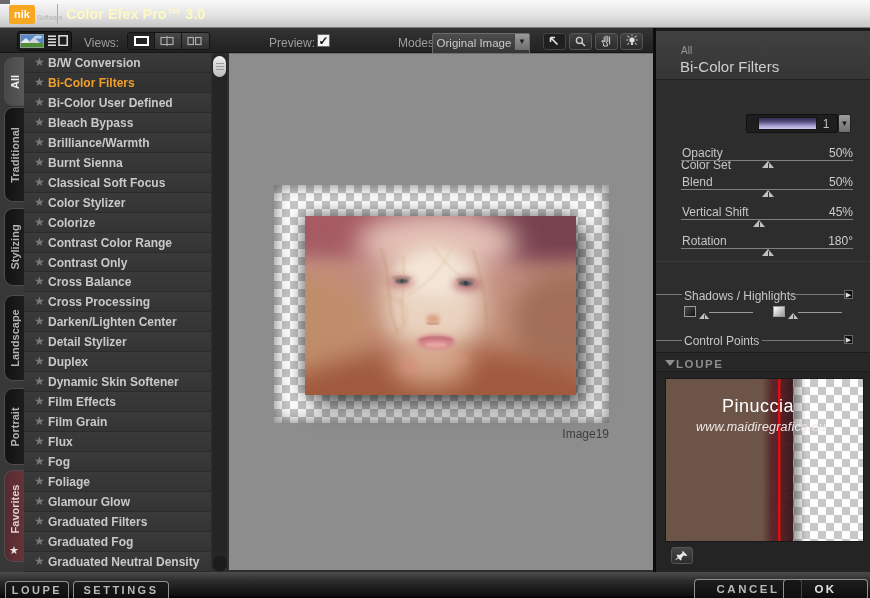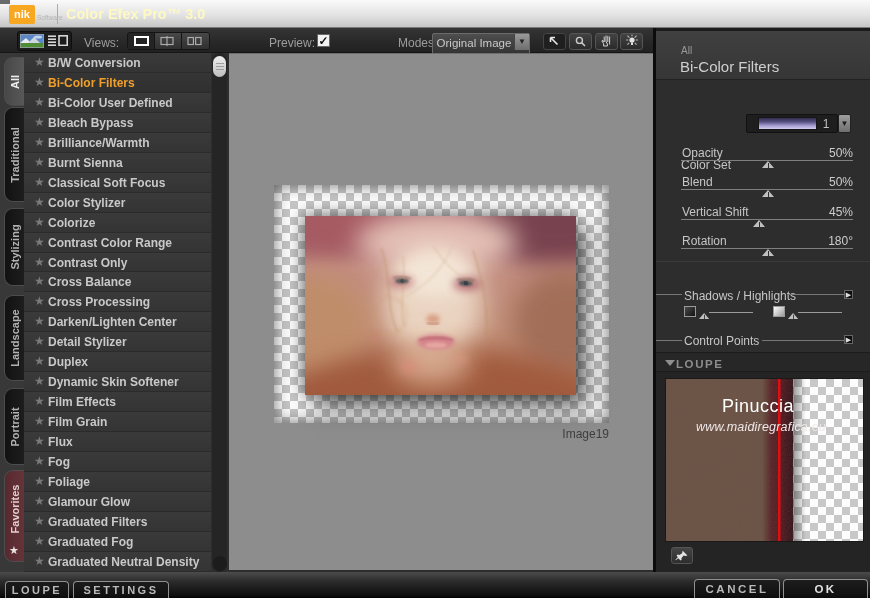--- a/index.html
+++ b/index.html
@@ -520,16 +520,16 @@
   </div>
   <div class="abs" id="pinbtn">
     <svg width="14" height="13" viewBox="0 0 14 13" style="margin-top:2px;">
       <path d="M8.2 1.2 L12.4 5.4 L10.8 6 L8.6 5.6 L6.4 8.2 L6.6 9.8 L5.6 10.6 L3.2 8.2 L0.8 10.2 L0.4 9.8 L2.8 7.2 L1.6 5.6 L2.6 4.6 L4.6 5 L7.4 3 L7 1.6 Z" fill="#e6e6e6"></path>
     </svg>
   </div>
 
   <div class="abs" id="bottombar"></div>
   <div class="abs bbtn" style="left:5px; width:64px;">LOUPE</div>
   <div class="abs bbtn" style="left:73px; width:96px;">SETTINGS</div>
-  <div class="abs bbtn" style="left:694px; width:86px; top:579px; height:19px; font-size:11.5px; line-height:18px;">CANCEL</div>
+  <div class="abs bbtn" style="left:694px; width:108px; top:579px; height:19px; font-size:11.5px; line-height:18px;">CANCEL</div>
   <div class="abs bbtn" style="left:783px; width:85px; top:579px; height:19px; font-size:11.5px; line-height:18px; color:#e3e3e3;">OK</div>
 
 </div>
 
 </body></html>

